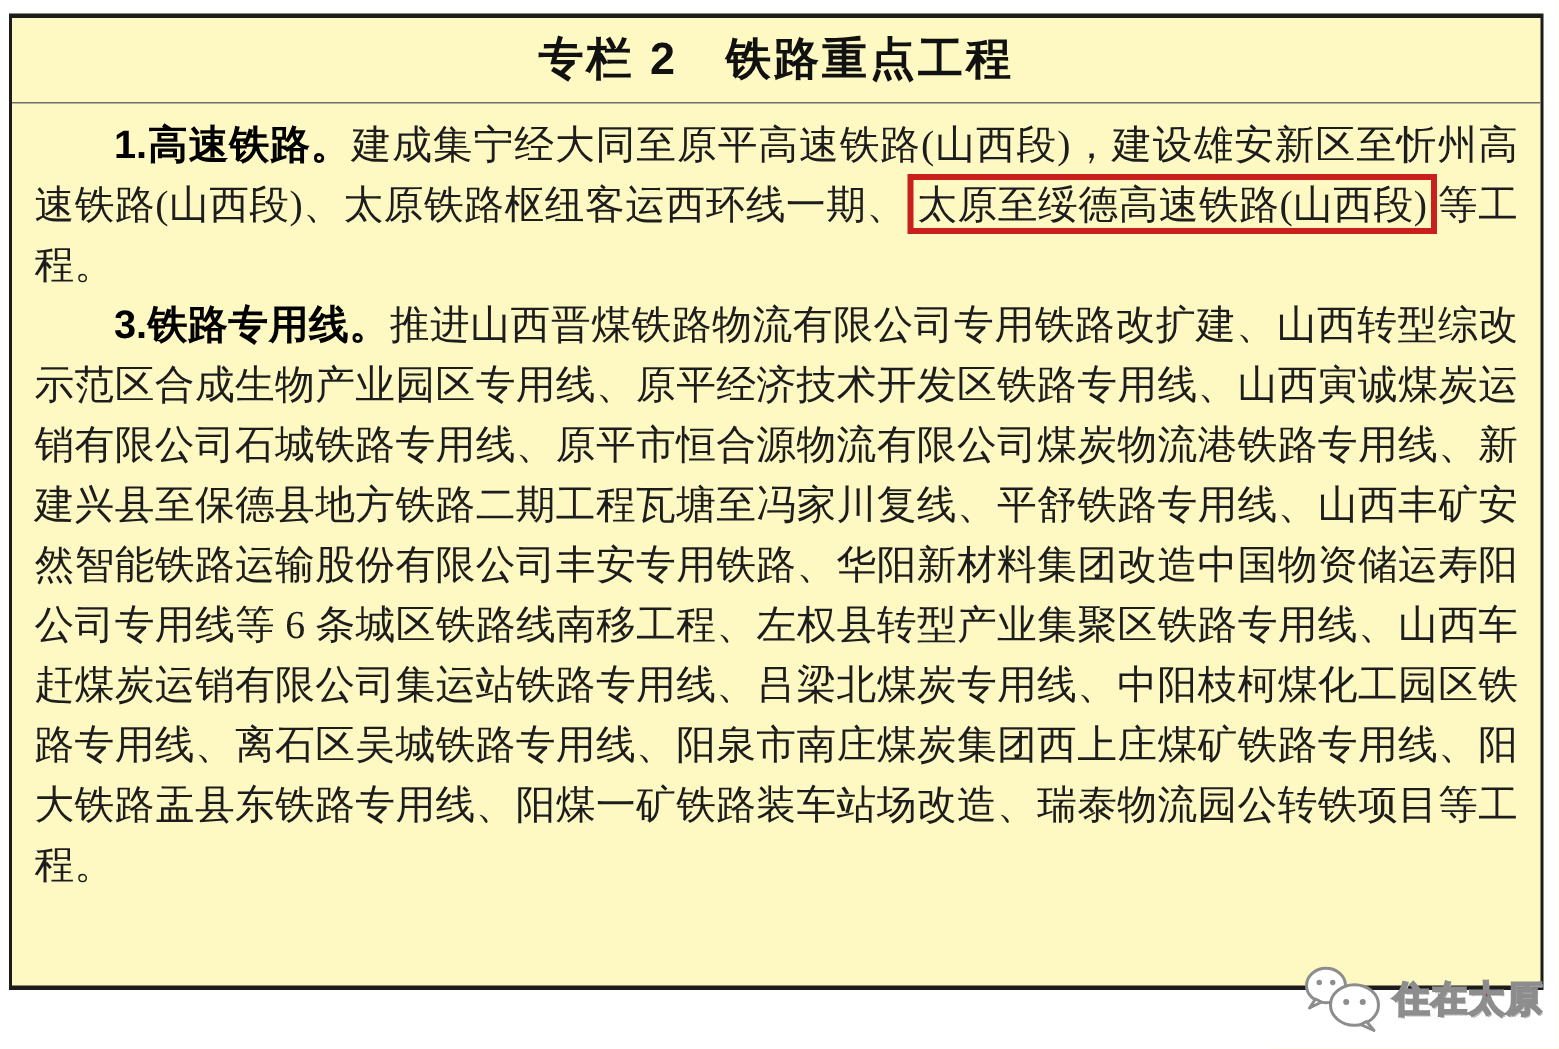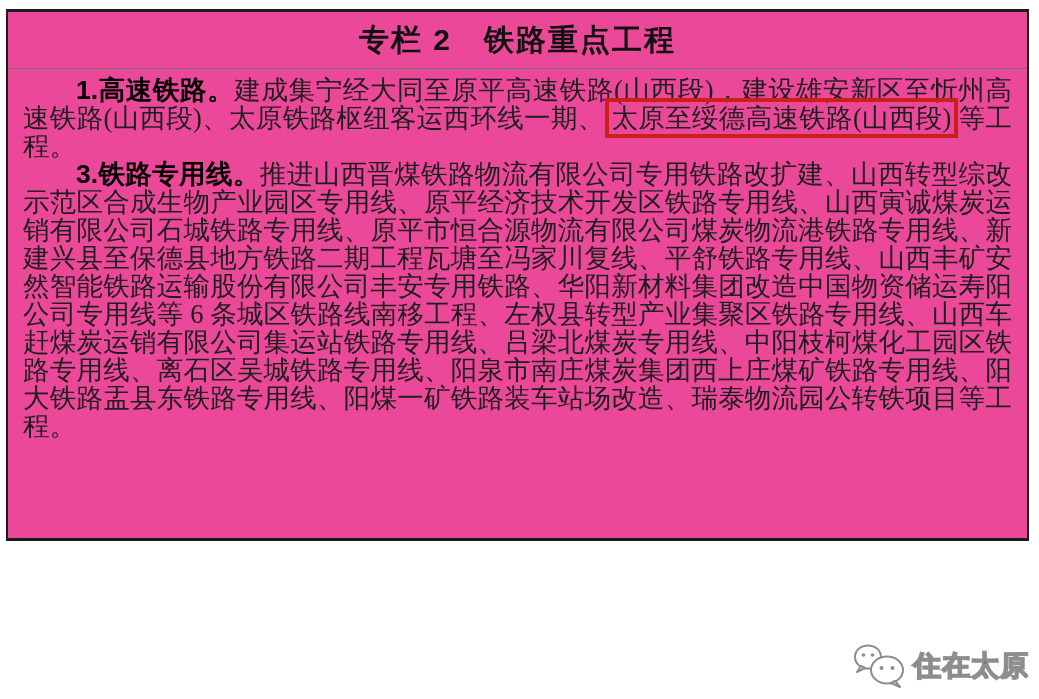--- a/index.html
+++ b/index.html
@@ -9,42 +9,42 @@
     width: 1039px;
     height: 699px;
     overflow: hidden;
     font-family: "Liberation Serif", "DejaVu Serif", serif;
   }
   .frame {
     position: absolute;
     left: 6px;
     top: 9px;
     width: 1023px;
-    height: 532px;
+    height: 651px;
     border: 2px solid #1c1c1c;
     border-top-width: 3px;
     border-bottom-width: 3px;
-    background: #ec4899;
+    background: #fef9c3;
     box-sizing: border-box;
   }
   .title-row {
     height: 56px;
     line-height: 56px;
     text-align: center;
     font-family: "Liberation Sans", "DejaVu Sans", sans-serif;
     font-weight: 700;
     font-size: 30px;
     color: #111111;
     letter-spacing: 2px;
     border-bottom: 1px solid #6f6f6f;
   }
   .body-area {
     padding: 7px 15px 0 15px;
     font-size: 26.5px;
-    line-height: 28px;
+    line-height: 40px;
     color: #1d1d1d;
     text-align: justify;
     text-justify: inter-ideograph;
   }
   .para {
     margin: 0;
     text-indent: 2em;
   }
   .lead {
     font-family: "Liberation Sans", "DejaVu Sans", sans-serif;
@@ -63,21 +63,21 @@
     right: 10px;
     bottom: 8px;
     display: flex;
     align-items: center;
     gap: 5px;
     pointer-events: none;
   }
   .wm-text {
     font-family: "Liberation Sans", "DejaVu Sans", sans-serif;
     font-weight: 700;
-    font-size: 28px;
+    font-size: 24px;
     color: #be185d;
     -webkit-text-stroke: 1.4px #8d8d8d;
     text-shadow: 1px 1px 0 #bdbdbd;
     letter-spacing: 1px;
   }
 </style>
 </head>
 <body>
 
 <div class="frame">

